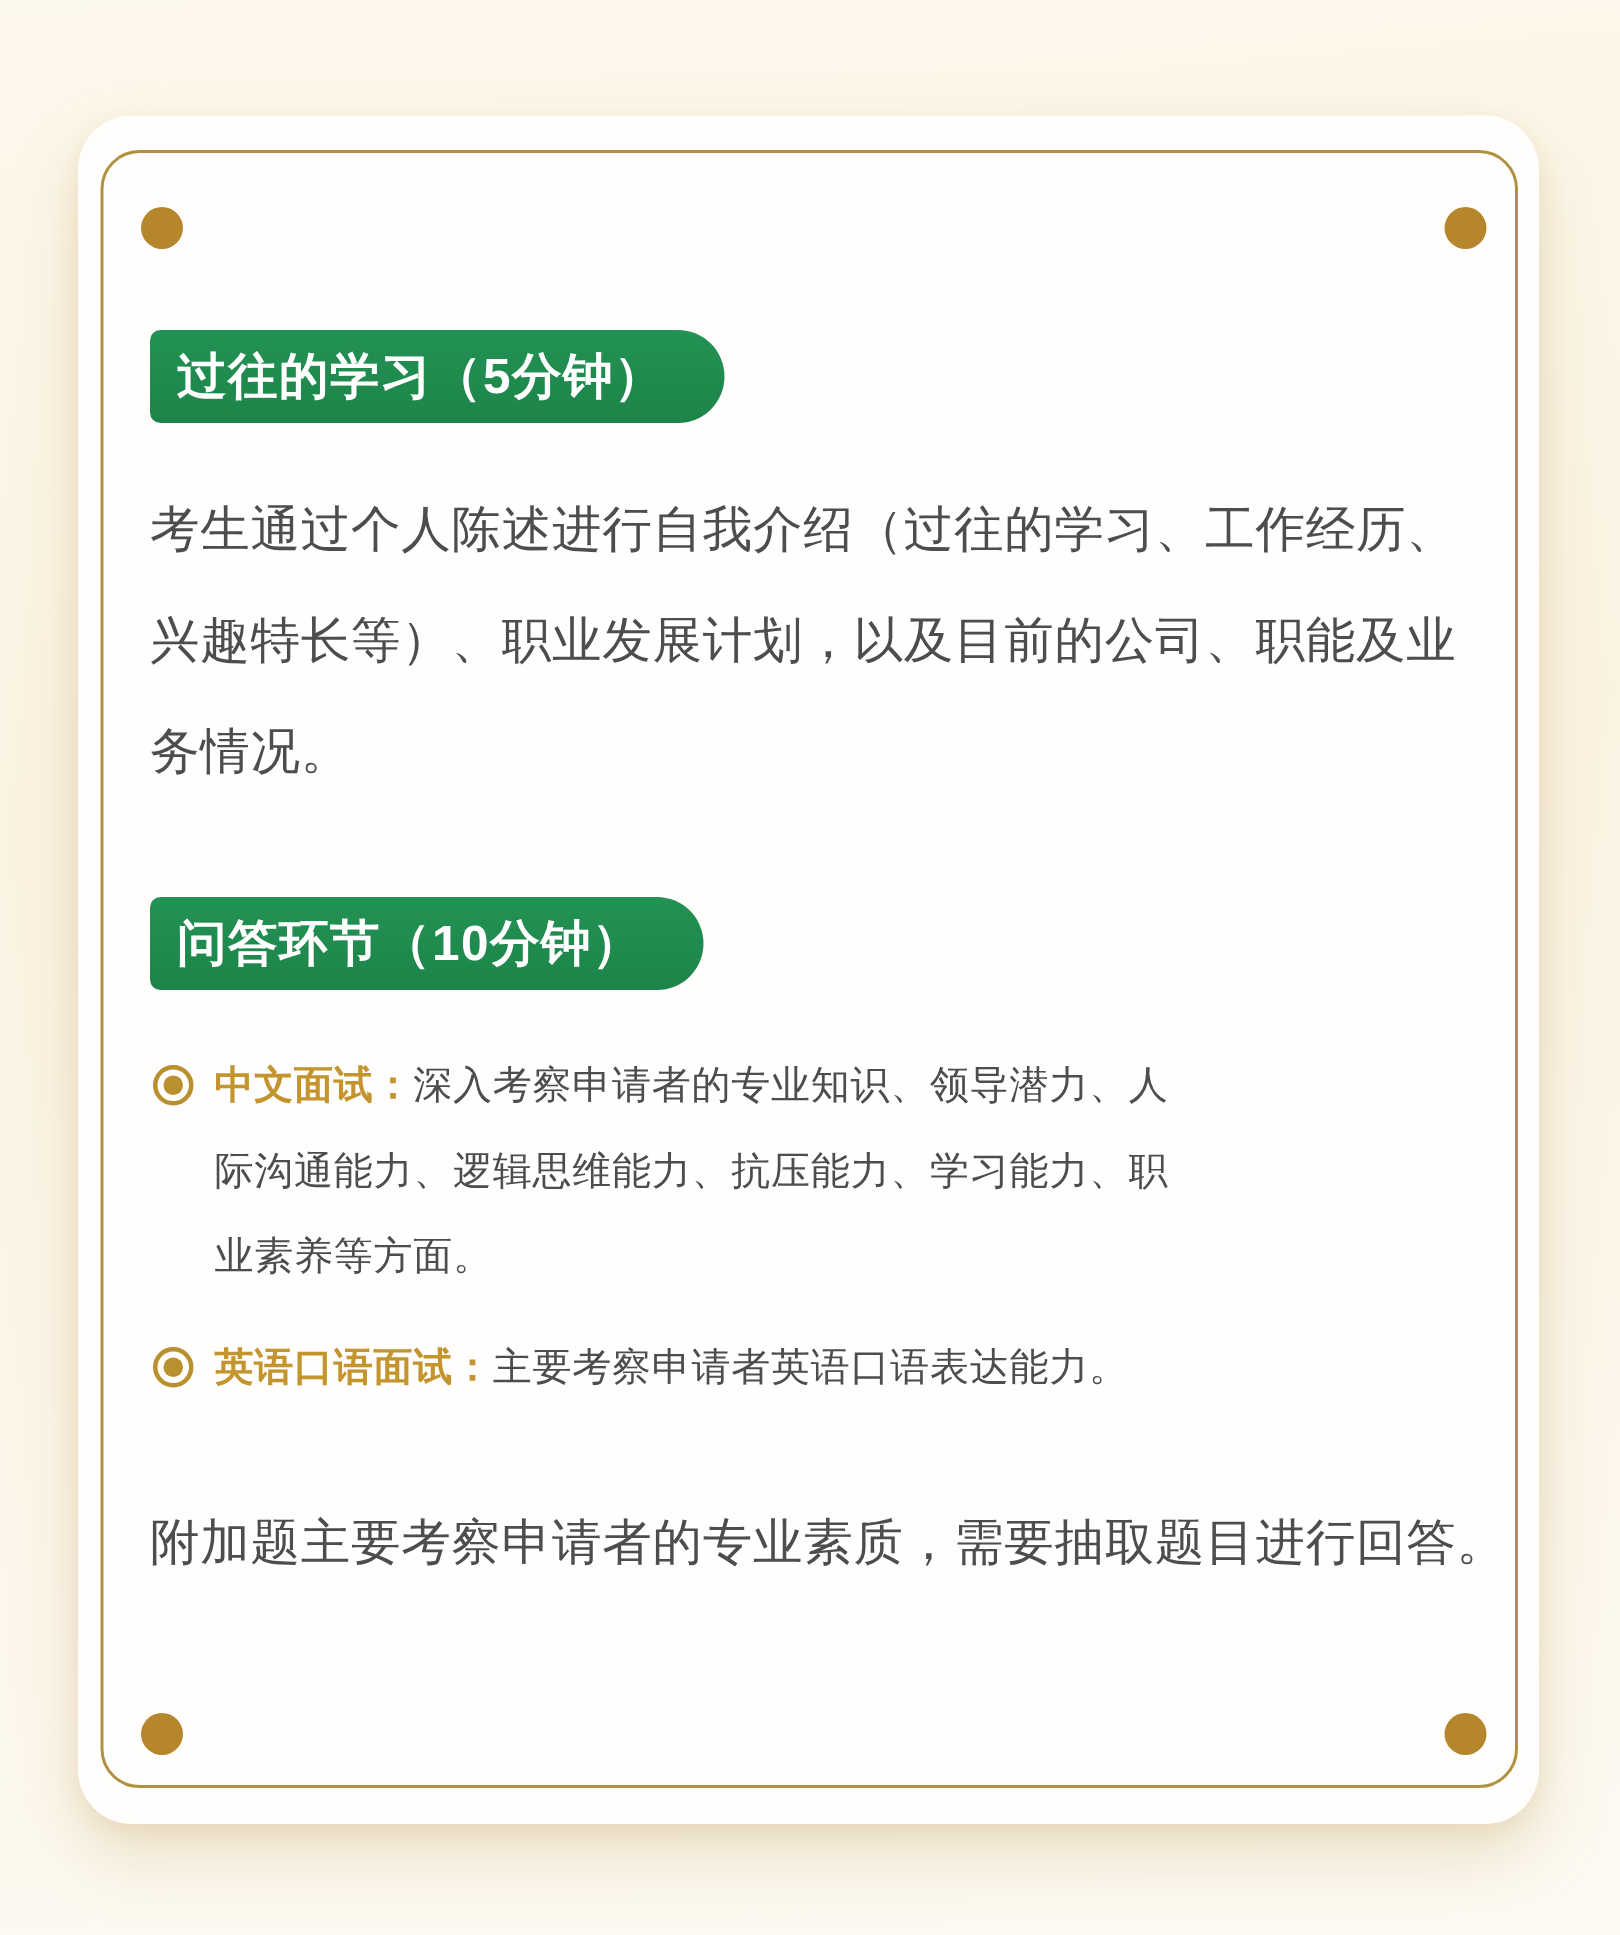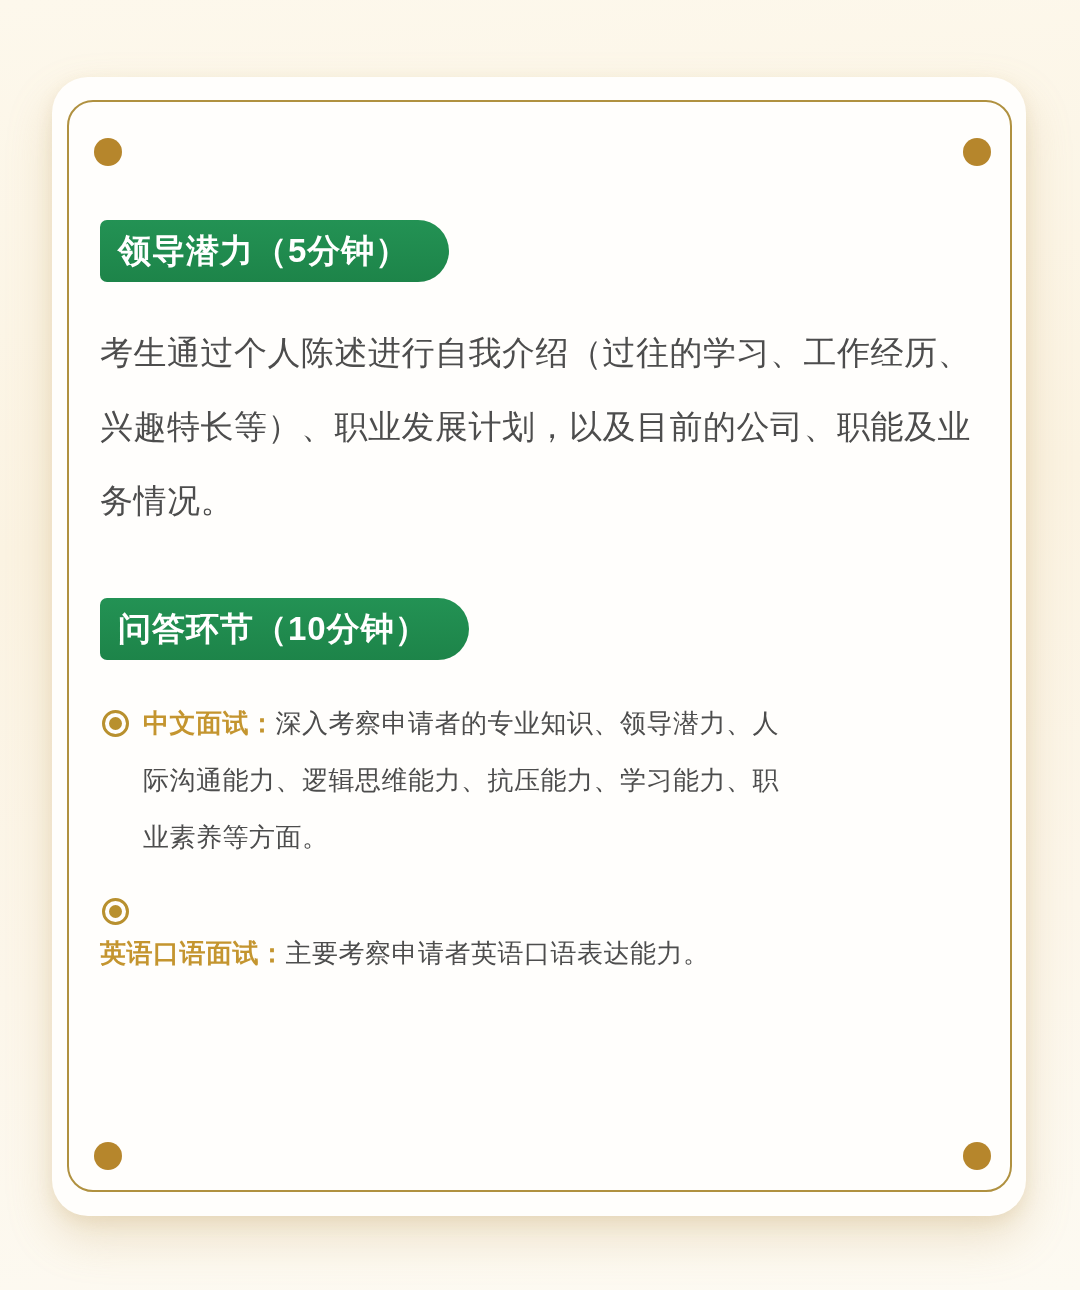--- a/index.html
+++ b/index.html
@@ -67,21 +67,21 @@
     white-space:pre-line;
     text-align:left;
   }
   .para-1{margin-top:34px;}
   .badge-2{margin-top:60px;}
   .bullet-list{margin-top:35px;}
   .bullet{
     display:flex;
     align-items:flex-start;
   }
-  .bullet + .bullet{margin-top:17px;flex-direction:column;}
+  .bullet + .bullet{margin-top:17px;}
   .bullet-marker{
     flex:0 0 auto;
     box-sizing:border-box;
     width:27px;height:27px;
     margin:15px 14px 0 2px;
     border:3px solid #b8902e;
     border-radius:50%;
     display:flex;
     align-items:center;
     justify-content:center;
@@ -112,21 +112,21 @@
 <div class="page">
   <div class="card">
     <div class="gold-frame"></div>
     <span class="corner-dot dot-tl"></span>
     <span class="corner-dot dot-tr"></span>
     <span class="corner-dot dot-bl"></span>
     <span class="corner-dot dot-br"></span>
 
     <div class="content">
 
-      <div class="badge badge-1">领导潜力（5分钟）</div>
+      <div class="badge badge-1">过往的学习（5分钟）</div>
 
       <p class="para para-1">考生通过个人陈述进行自我介绍（过往的学习、工作经历、
 兴趣特长等）、职业发展计划，以及目前的公司、职能及业
 务情况。</p>
 
       <div class="badge badge-2">问答环节（10分钟）</div>
 
       <div class="bullet-list">
 
         <div class="bullet">
@@ -141,16 +141,17 @@
         <div class="bullet">
           <span class="bullet-marker">
             <span class="bullet-marker-inner"></span>
           </span>
           <p class="bullet-text"><span class="bullet-lead">英语口语面试：</span><span>主要考察申请者英语口语表达能力。</span></p>
         </div>
 
       </div>
 
 
+      <p class="para para-3">附加题主要考察申请者的专业素质，需要抽取题目进行回答。</p>
 
     </div>
   </div>
 </div>
 
 </body></html>

